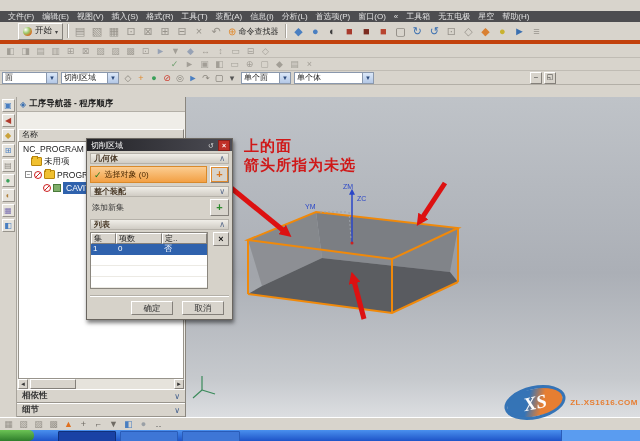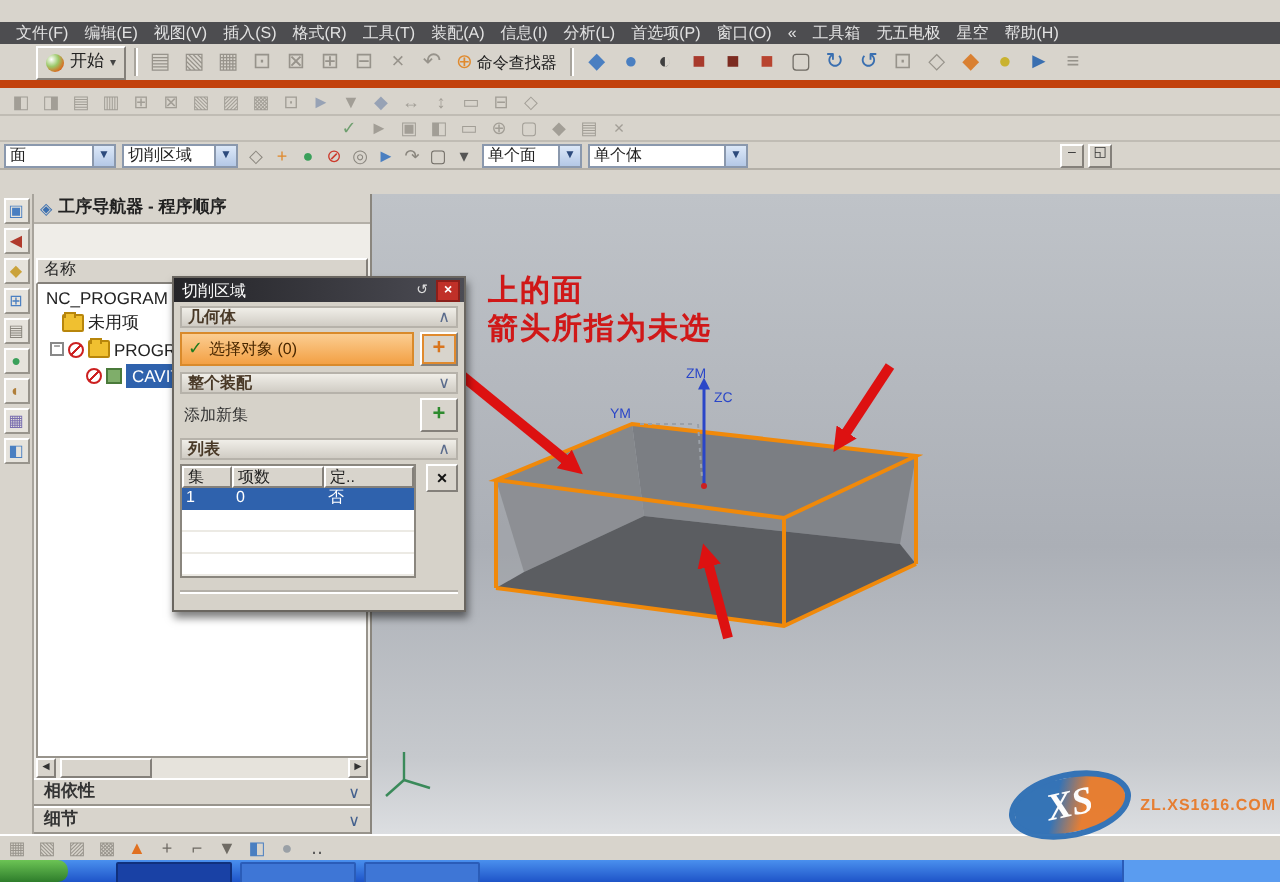--- a/index.html
+++ b/index.html
@@ -454,20 +454,24 @@
             <span class="tc c2">0</span>
             <span class="tc c3">否</span>
           </div>
           <div class="tr empty"></div>
           <div class="tr empty"></div>
           <div class="tr empty"></div>
         </div>
         <button class="xbtn">×</button>
       </div>
       <div class="dlg-sep"></div>
+      <div class="dlg-btns">
+        <button class="px-btn">确定</button>
+        <button class="px-btn">取消</button>
+      </div>
     </div>
   </div>
 
   <div class="btoolbar">
 
   <span class="tbicon" style="color: rgb(152, 148, 140);">▦</span>
       <span class="tbicon" style="color: rgb(152, 148, 140);">▧</span>
       <span class="tbicon" style="color: rgb(152, 148, 140);">▨</span>
       <span class="tbicon" style="color: rgb(152, 148, 140);">▩</span>
       <span class="tbicon" style="color: rgb(224, 112, 32);">▲</span>

